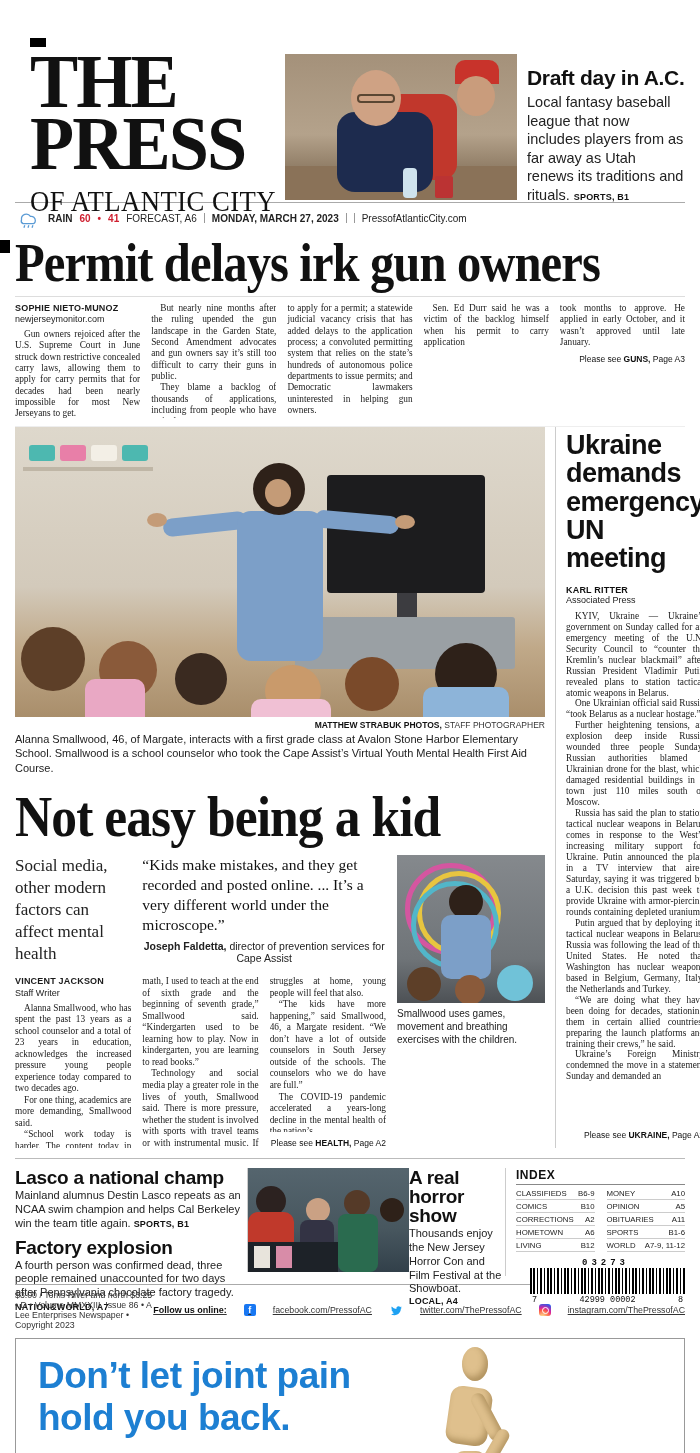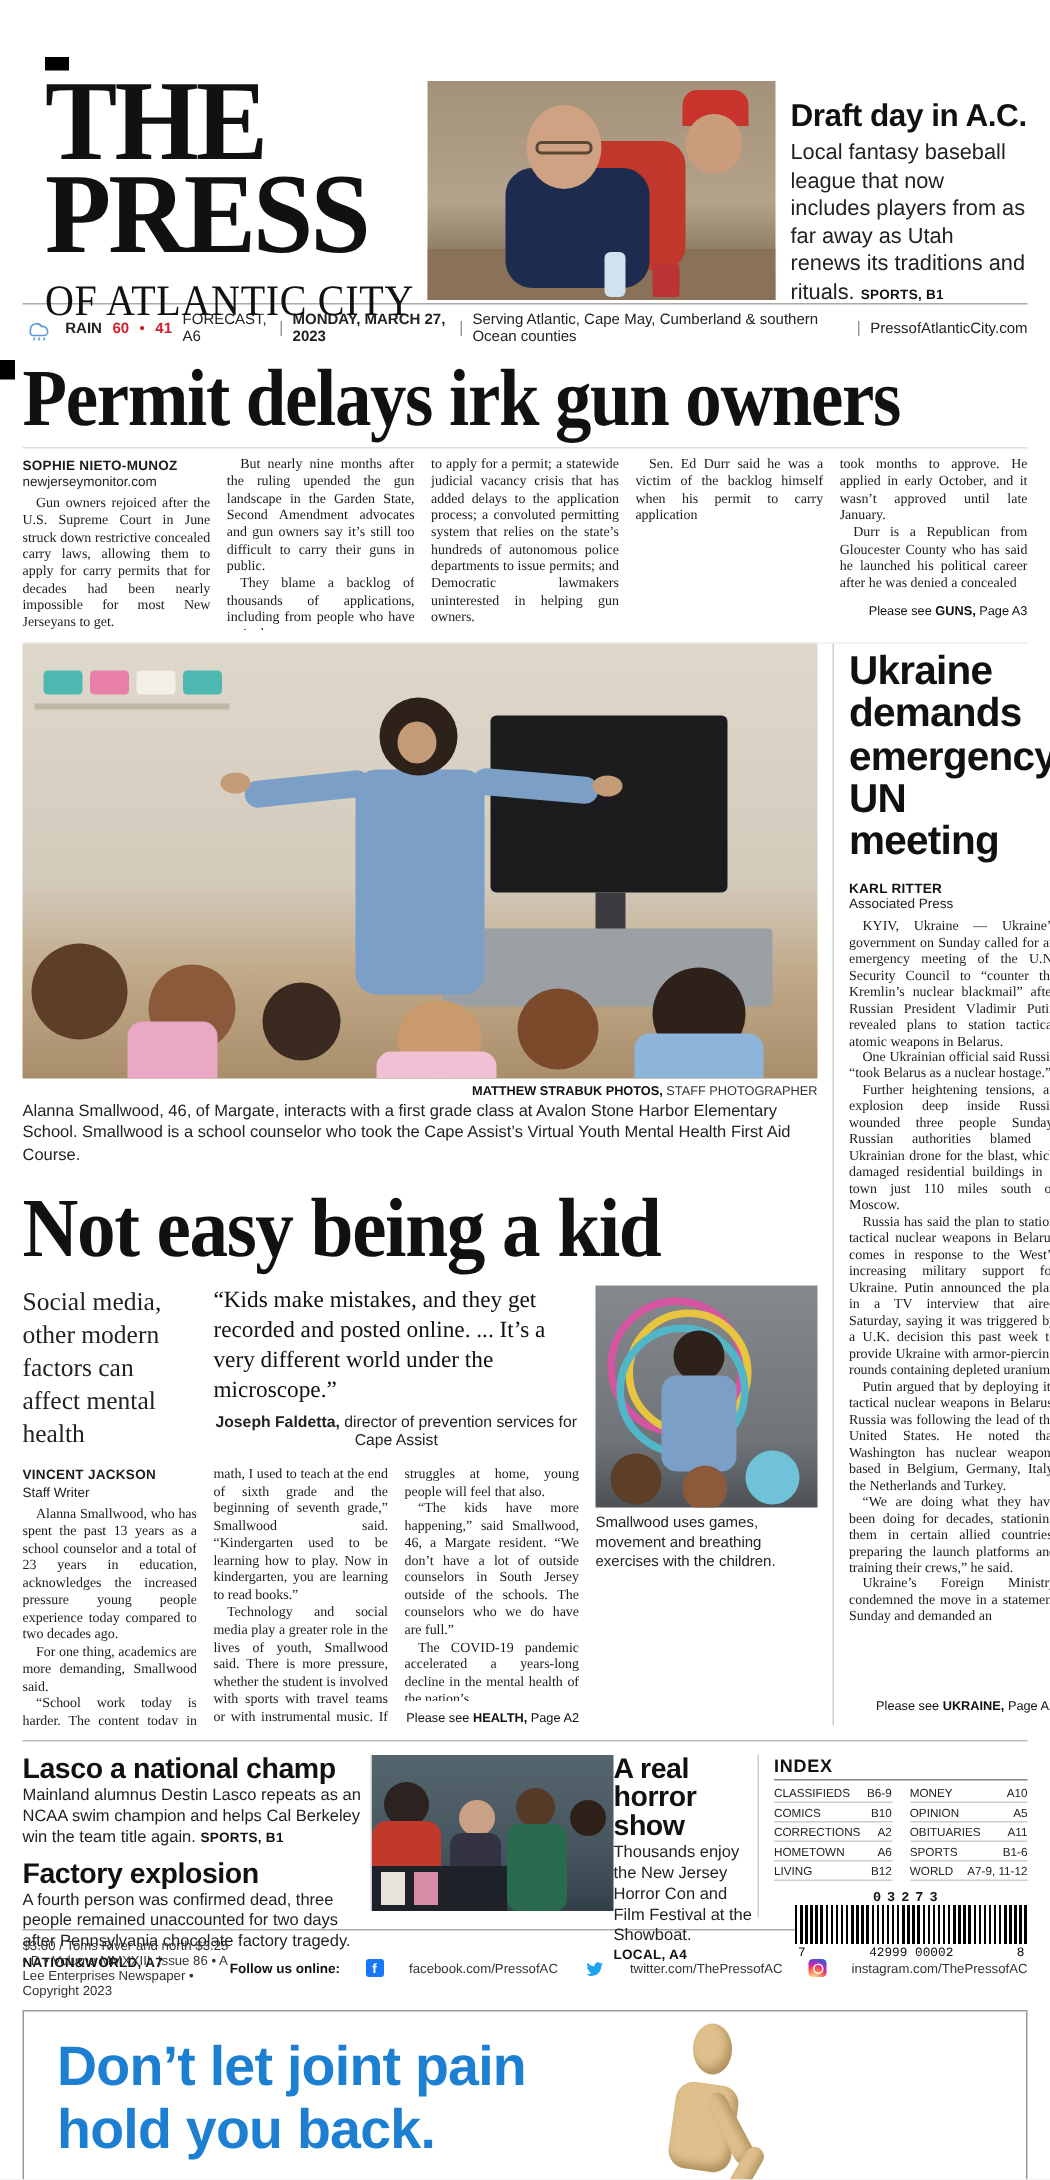--- a/index.html
+++ b/index.html
@@ -117,21 +117,21 @@
   .idx-col { flex:1; }
   .idx-row { display:flex; justify-content:space-between; font-size:7.8px; color:#222; border-bottom:1px solid #ccc; padding:1.5px 0; }
   .barcode-wrap { margin-top:6px; padding-left:14px; }
   .barcode-top { font-family:"Liberation Mono", monospace; font-size:9px; font-weight:bold; letter-spacing:4px; text-align:center; padding-right:4px; }
   .barcode { position:relative; height:26px; background:repeating-linear-gradient(90deg,#000 0px,#000 1.6px,#fff 1.6px,#fff 3.4px); }
   .barcode-num { display:flex; justify-content:space-between; font-family:"Liberation Mono", monospace; font-size:8.5px; margin-top:1px; padding:0 2px; }
 
   
   .footer-bar { display:flex; align-items:center; margin:8px 15px 0 15px; border-top:1px solid #aaa; padding-top:5px; font-size:8.8px; color:#333; }
   .footer-bar .left { flex:1; }
-  .follow { display:flex; align-items:center; gap:17px; }
+  .follow { display:flex; align-items:center; gap:17px;text-decoration:underline; }
   .follow b { font-size:9px; color:#111; }
   .icon-fb { width:12px; height:12px; border-radius:2px; background:#1877f2; color:#fff; font-size:9px; font-weight:bold; text-align:center; line-height:12px; }
   .icon-tw { width:14px; height:12px; }
   .icon-ig { position:relative; width:12px; height:12px; border-radius:3px; background:radial-gradient(circle at 30% 110%, #fdf497 0%, #fd5949 45%, #d6249f 60%, #285aeb 90%); }
   .icon-ig::after { content:""; position:absolute; left:3px; top:3px; width:5px; height:5px; border:1.2px solid #fff; border-radius:50%; }
 
   
   .ad { position:relative; margin:8px 15px 0 15px; border:1px solid #999; height:224px; background:#fff; overflow:hidden; padding:16px 22px; }
   .ad-h { font-size:37px; font-weight:bold; line-height:1.12; letter-spacing:-0.5px; color:#1d7fd2; }
   .ad-body { width:390px; font-size:12.5px; line-height:1.5; color:#4a4a4a; margin-top:12px; }
@@ -181,21 +181,20 @@
       <line x1="22" y1="21" x2="21" y2="24" stroke="#5b9bd5" stroke-width="1.6"></line>
     </svg>
     <b>RAIN</b>
     <span class="temp-hi">60</span>
     <span class="temp-hi">•</span>
     <span class="temp-lo">41</span>
     <span class="plain">FORECAST, A6</span>
     <span class="ib-sep"></span>
     <b>MONDAY, MARCH 27, 2023</b>
     <span class="ib-sep"></span>
-    <span class="plain">Serving Atlantic, Cape May, Cumberland &amp; southern Ocean counties</span>
     <span class="ib-sep"></span>
     <span class="plain">PressofAtlanticCity.com</span>
   </div>
 
   <h1 class="headline-main">Permit delays irk gun owners</h1>
   <div class="story-grid">
     <div class="body-col">
       <div class="byline">
         <div class="b-name">SOPHIE NIETO-MUNOZ</div>
         <div class="b-org">newjerseymonitor.com</div>
@@ -216,21 +215,20 @@
         </div>
       </div>
     <div class="body-col">
         <div>
           <p>Sen. Ed Durr said he was a victim of the backlog himself when his permit to carry application</p>
         </div>
       </div>
     <div class="body-col cont">
       <div class="cont">
           <p>took months to approve. He applied in early October, and it wasn’t approved until late January.</p>
-          <p>Durr is a Republican from Gloucester County who has said he launched his political career after he was denied a concealed</p>
         </div>
       <div class="jump"><span>Please see </span><b>GUNS,</b><span> Page A3</span></div>
     </div>
   </div>
 
   <div class="main-region">
     <div class="left-col">
       <div class="photo-main">
         <div class="pm-bins">
           <div style="background:#4db8b0"></div>

